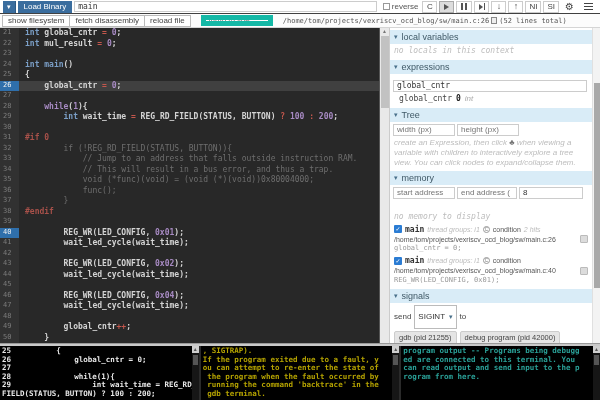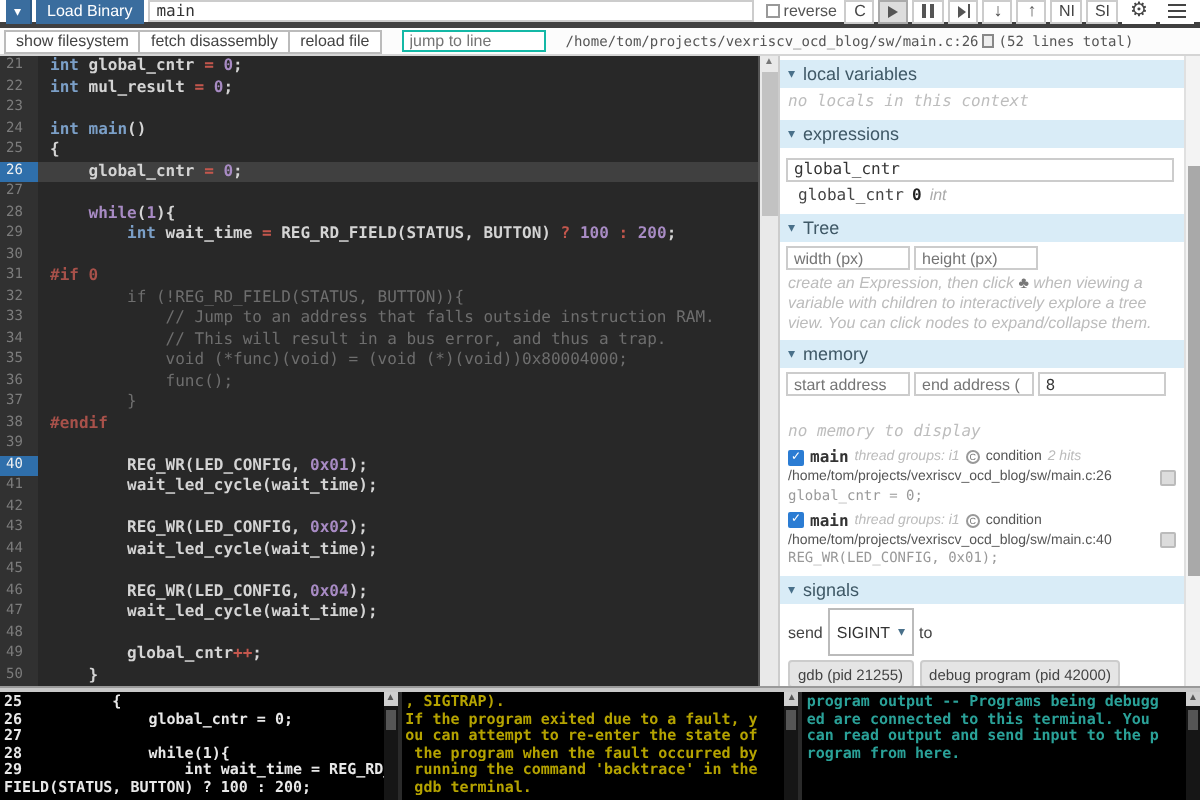--- a/index.html
+++ b/index.html
@@ -1,20 +1,20 @@
 <!DOCTYPE html>
 <html style="--accent: #3a6d9e; --breakpoint-blue: #2f6fab; --term-yellow: #b5a300; --term-teal: #2aa198;"><head>
 <meta charset="utf-8">
 <style>
   html,body{margin:0;padding:0;}
   body{width:600px;height:400px;overflow:hidden;background:#fff;
        font-family:"Liberation Sans",sans-serif;-webkit-font-smoothing:antialiased;}
   *{box-sizing:border-box;}
   
-  .row1{height:14px;display:flex;align-items:center;gap:2px;padding:1px 3px;border-bottom:3px solid #404040;}
+  .row1{height:14px;display:flex;align-items:center;gap:2px;padding:1px 3px;border-bottom:1px solid #404040;}
   .btn-blue{background:var(--accent,#3a6d9e);color:#fff;font-size:8px;height:12px;border:none;
             display:flex;align-items:center;justify-content:center;padding:0 6px;}
   .caret-btn{padding:0 4px;font-size:7px;border-right:1px solid #2d5a85;}
   #binary-input{flex:1;height:11px;border:1px solid #ccc;font:8px "DejaVu Sans Mono",monospace;
                 color:#333;padding:0 3px;margin:0 4px 0 0;}
   .chk-label{display:flex;align-items:center;gap:2px;font-size:8px;color:#555;margin-right:2px;}
   .chk-box{width:7px;height:7px;border:1px solid #999;background:#fff;}
   .tb{height:12px;min-width:15px;border:1px solid #ccc;background:#fff;color:#444;font-size:8px;
       display:flex;align-items:center;justify-content:center;padding:0 3px;}
   .tb.active{background:#ddd;border-color:#aaa;}
@@ -26,21 +26,21 @@
   .so i{display:inline-block;width:1.5px;height:7px;background:#555;margin-left:1px;}
   .arrow{font-size:9px;color:#555;line-height:9px;}
   .gear{font-size:10px;color:#444;line-height:10px;font-family:"DejaVu Sans",sans-serif;}
   .burger{display:flex;flex-direction:column;gap:1.5px;}
   .burger i{display:block;width:9px;height:1.5px;background:#444;}
   
   .row2{height:14px;display:flex;align-items:center;padding:1px 2px;border-bottom:1px solid #d5d5d5;background:#fcfcfc;}
   .btn2{height:12px;border:1px solid #bbb;background:#fff;color:#444;font-size:8px;
         display:flex;align-items:center;padding:0 5px;margin-left:-1px;}
   .btn2:first-child{margin-left:0;}
-  #jump-input{width:72px;height:11px;border:1px solid #14b8a6;font-size:8px;color:#333;padding:0 3px;margin-left:10px;}
+  #jump-input{width:72px;height:11px;border:5px solid #14b8a6;font-size:8px;color:#333;padding:0 3px;margin-left:10px;}
   .path{display:flex;align-items:center;gap:2px;margin-left:10px;font:7px "DejaVu Sans Mono",monospace;color:#555;white-space:nowrap;}
   .copy-ic{width:6px;height:7px;border:1px solid #888;background:#eee;}
   
   #main{display:flex;height:315px;}
   #editor{flex:1;background:#282828;overflow:hidden;}
   .cl{display:flex;height:10.5px;line-height:10.5px;}
   .ln{flex:0 0 19px;background:#313131;color:#7c7c7c;font:7px "DejaVu Sans Mono",monospace;padding-left:3px;}
   .ln.bp{background:var(--breakpoint-blue,#2f6fab);color:#f0f0f0;}
   .cl.cur{background:#404040;}
   .codeseg{font:bold 8px "DejaVu Sans Mono",monospace;white-space:pre;color:#d4d4d4;padding-left:6px;}

